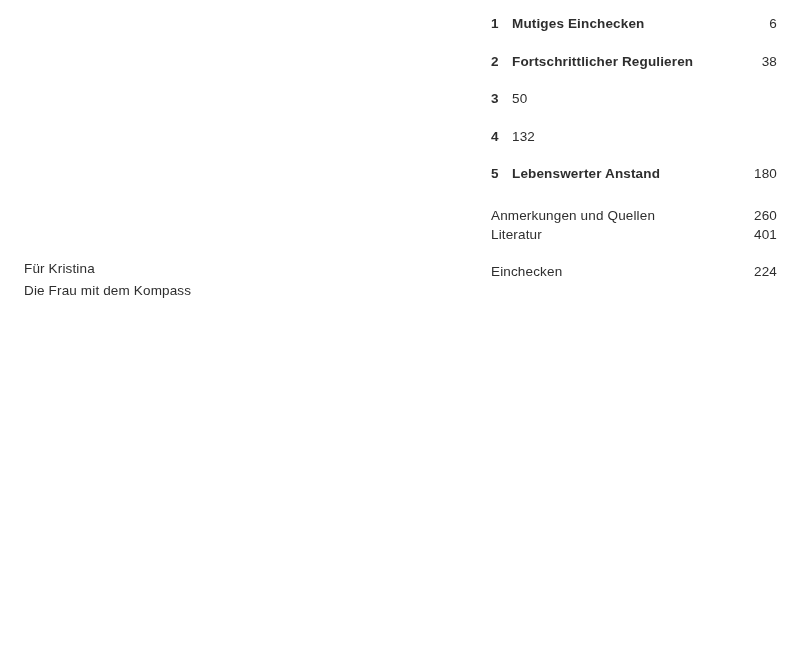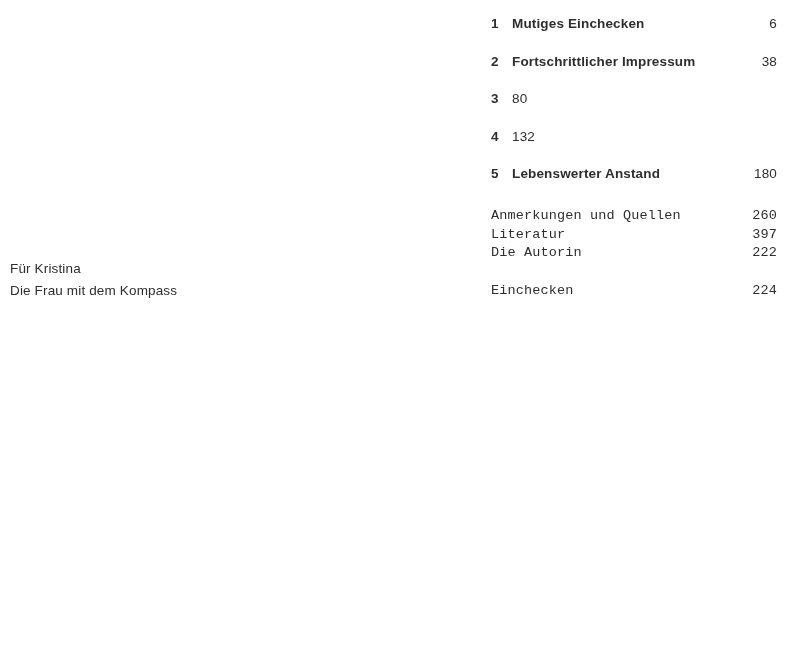--- a/index.html
+++ b/index.html
@@ -13,21 +13,21 @@
     position: relative;
     overflow: hidden;
     font-family: "Liberation Sans", "DejaVu Sans", sans-serif;
     color: #2e2e2e;
     -webkit-font-smoothing: antialiased;
   }
 
   
   .dedication {
     position: absolute;
-    left: 10px;
+    left: 24px;
     top: 258px;
     font-size: 13.5px;
     line-height: 21.5px;
     letter-spacing: 0.15px;
   }
 
   
   .toc {
     position: absolute;
     left: 491px;
@@ -57,21 +57,20 @@
     text-align: right;
     white-space: nowrap;
   }
   .backmatter {
     margin-top: 24px;
   }
   .bm-row {
     display: flex;
     align-items: center;
     line-height: 18.7px;
-    font-family: Liberation Mono, monospace;
   }
   .bm-title { flex: 1 1 auto; }
   .bm-page  { flex: 0 0 auto; text-align: right; white-space: nowrap; }
   .bm-spacer { height: 19px; }
 </style>
 </head>
 <body>
 
 <div class="dedication">
   <div>Für Kristina</div>
@@ -80,49 +79,45 @@
 
 <div class="toc">
 
   <div class="chapter-row">
     <span class="ch-num">1</span>
     <span class="ch-title">Mutiges Einchecken</span>
     <span class="ch-page">6</span>
   </div>
   <div class="chapter-row">
     <span class="ch-num">2</span>
-    <span class="ch-title">Fortschrittlicher Impressum</span>
+    <span class="ch-title">Fortschrittlicher Regulieren</span>
     <span class="ch-page">38</span>
   </div>
   <div class="chapter-row">
     <span class="ch-num">3</span>
-    <span class="ch-page">80</span>
+    <span class="ch-page">50</span>
   </div>
   <div class="chapter-row">
     <span class="ch-num">4</span>
     <span class="ch-page">132</span>
   </div>
   <div class="chapter-row">
     <span class="ch-num">5</span>
     <span class="ch-title">Lebenswerter Anstand</span>
     <span class="ch-page">180</span>
   </div>
 
   <div class="backmatter">
     <div class="bm-row">
       <span class="bm-title">Anmerkungen und Quellen</span>
       <span class="bm-page">260</span>
     </div>
     <div class="bm-row">
       <span class="bm-title">Literatur</span>
-      <span class="bm-page">397</span>
-    </div>
-    <div class="bm-row">
-      <span class="bm-title">Die Autorin</span>
-      <span class="bm-page">222</span>
+      <span class="bm-page">401</span>
     </div>
 
     <div class="bm-spacer"></div>
 
     <div class="bm-row">
       <span class="bm-title">Einchecken</span>
       <span class="bm-page">224</span>
     </div>
   </div>
 

